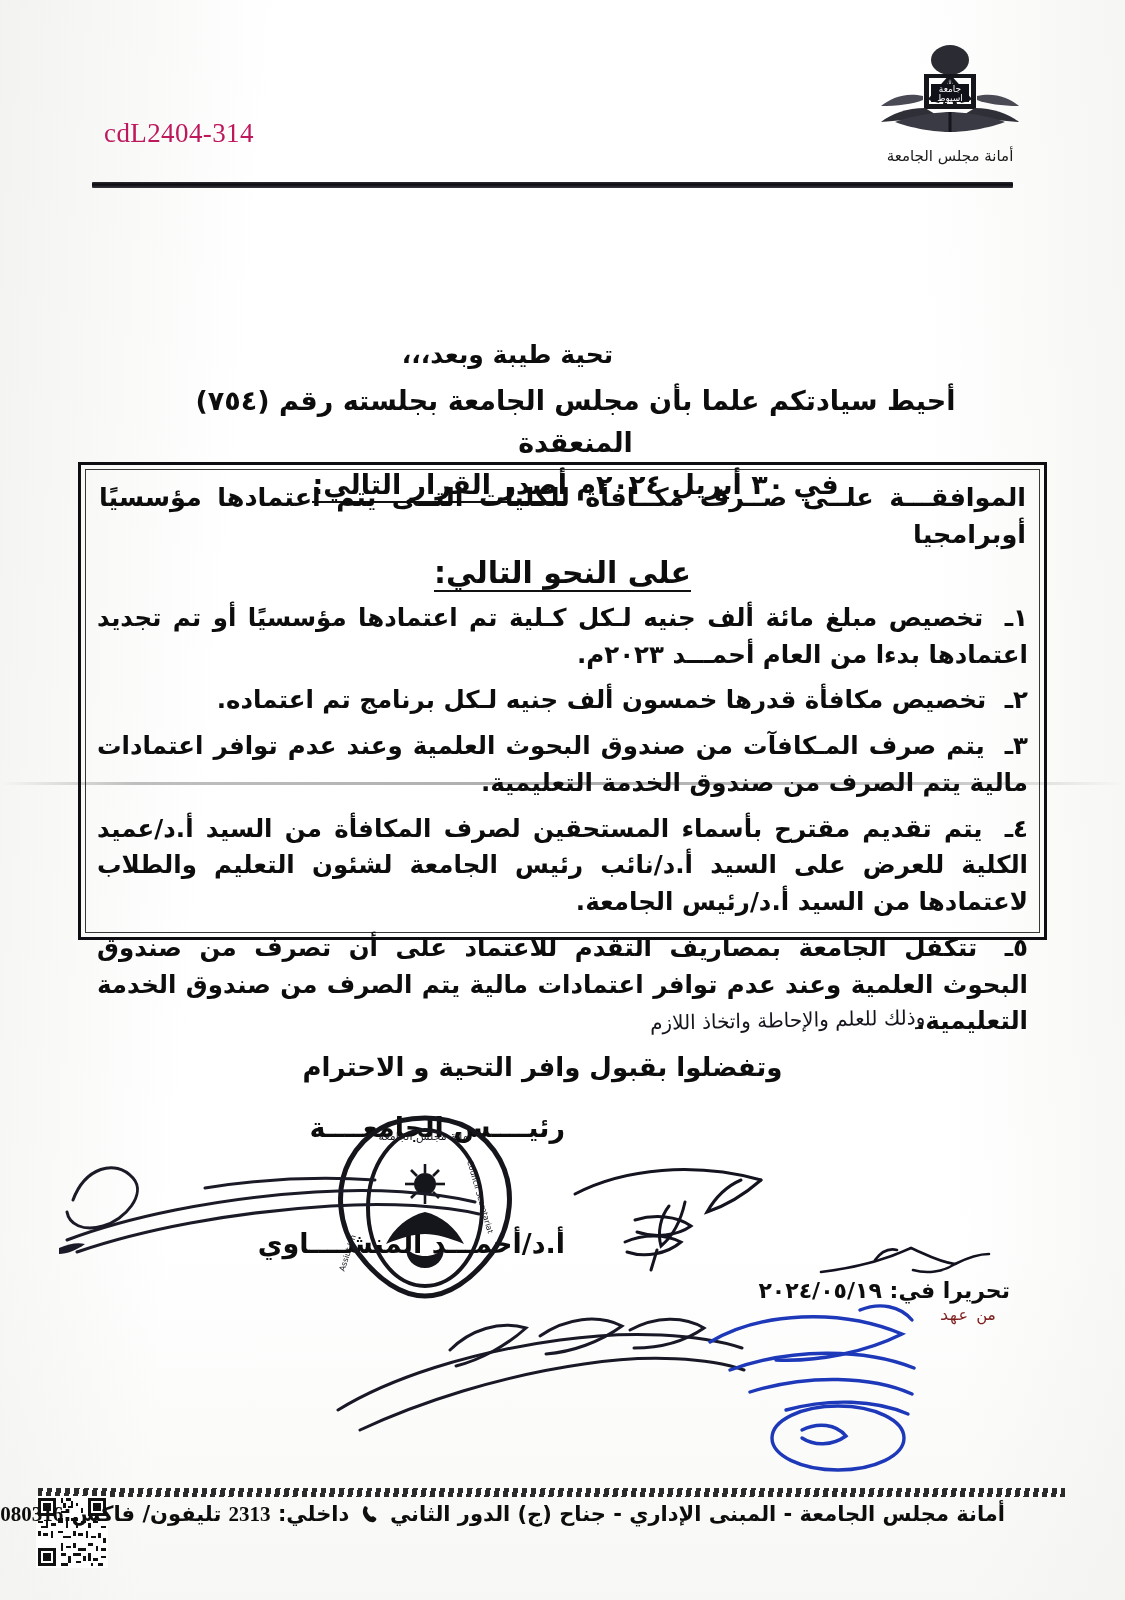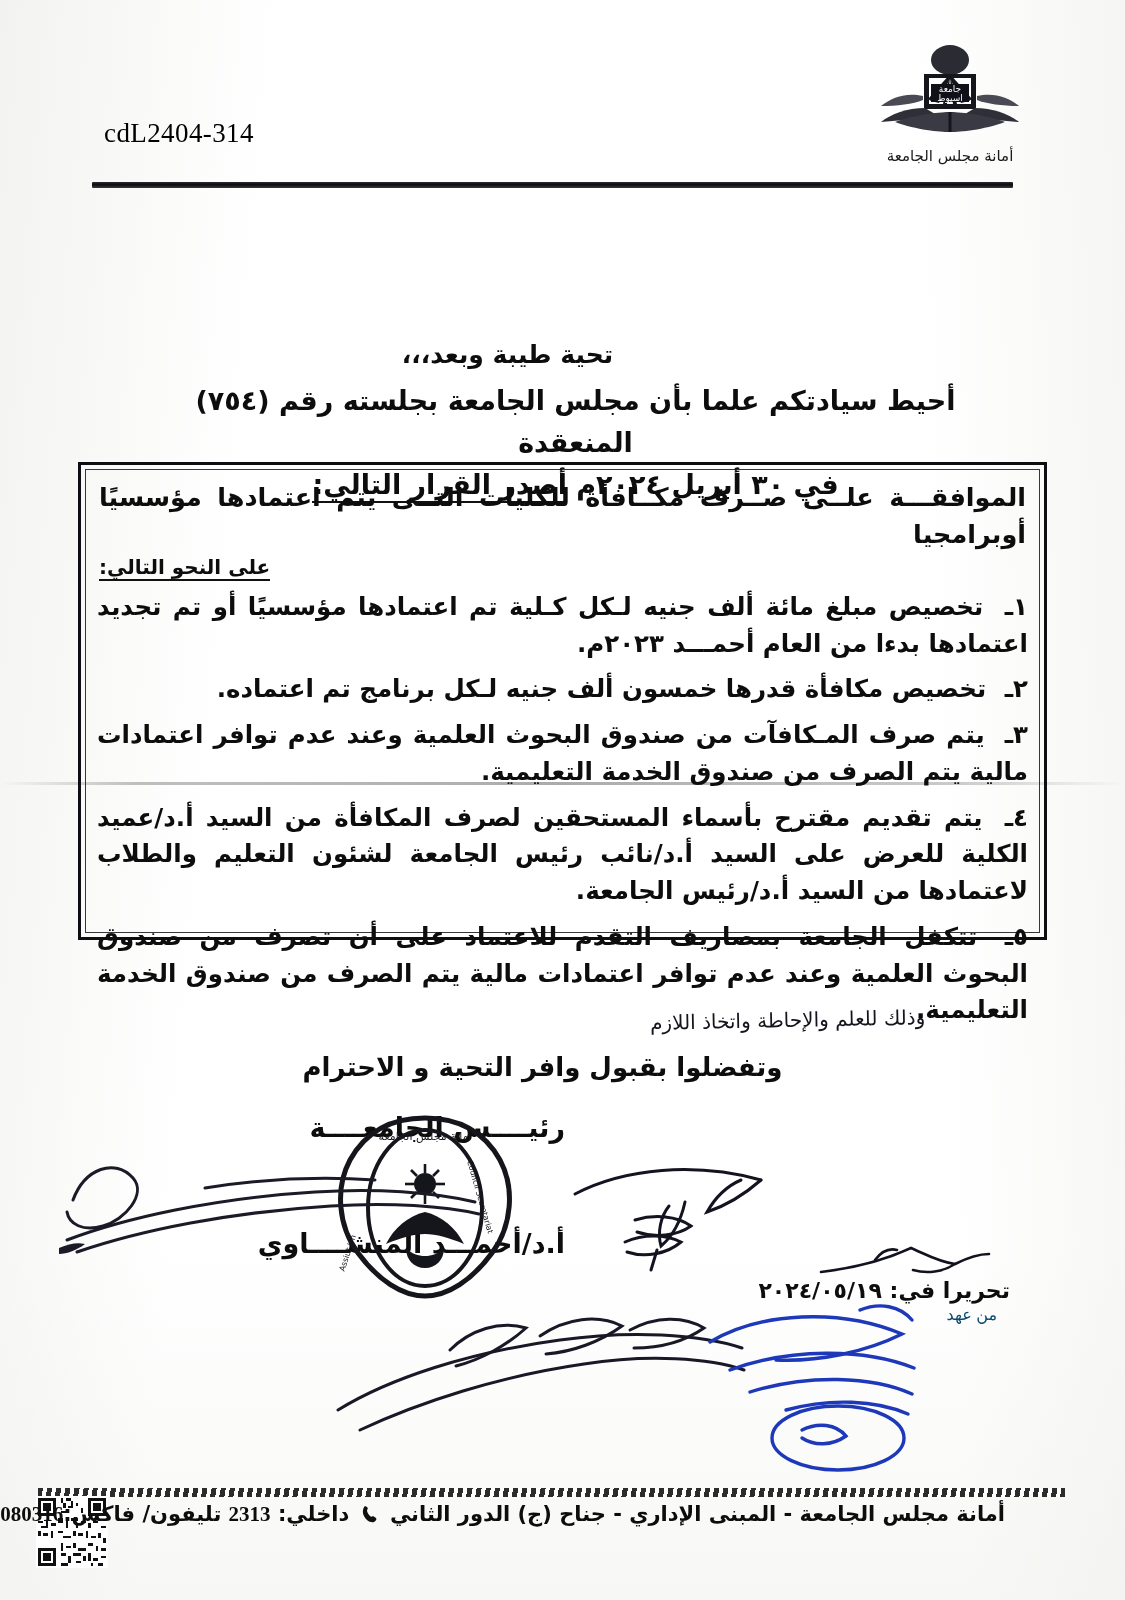--- a/index.html
+++ b/index.html
@@ -39,21 +39,21 @@
   }
 
   
   .doc-ref {
     position: absolute;
     left: 104px;
     top: 118px;
     font-family: "Liberation Serif", "DejaVu Serif", serif;
     font-size: 27px;
     letter-spacing: .4px;
-    color: #000000;
+    color: #be185d;
     direction: ltr;
   }
   .logo-wrap {
     position: absolute;
     right: 80px;
     top: 44px;
     width: 190px;
     text-align: center;
   }
   .logo-emblem { display: block; margin: 0 auto; }
@@ -138,24 +138,24 @@
   .decision-inner { position: relative; z-index: 2; }
   .approval {
     font-size: 25.5px;
     font-weight: bold;
     line-height: 1.45;
     text-align: justify;
     text-align-last: justify;
     margin: 4px 2px 0;
   }
   .approval-tail {
-    font-size: 20px;
-    font-weight: bold;
-    margin: 2px 2px 0;
-    text-align: left;
+    font-size: 30px;
+    font-weight: bold;
+    margin: 2px 10px 0;
+    text-align: center;
   }
   .approval-tail span { border-bottom: 2px solid #111; }
   ol.items {
     list-style: none;
     margin: 10px 0 0;
     padding: 0;
   }
   ol.items li {
     font-size: 24.5px;
     font-weight: bold;
@@ -229,23 +229,23 @@
   }
   .date-scribble {
     position: absolute;
     right: 130px;
     top: 1238px;
   }
   .date-sub {
     position: absolute;
     right: 128px;
     top: 1305px;
-    font-family: Liberation Sans, sans-serif;
+    font-family: Liberation Mono, monospace;
     font-size: 16px;
-    color: #0c4a6e;
+    color: #7f1d1d;
   }
 
   
   .footer-rule {
     position: absolute;
     left: 38px;
     right: 60px;
     top: 1488px;
     height: 9px;
     background: repeating-linear-gradient(100deg, #1a1a1a 0 5px, #ffffff 5px 9px);

